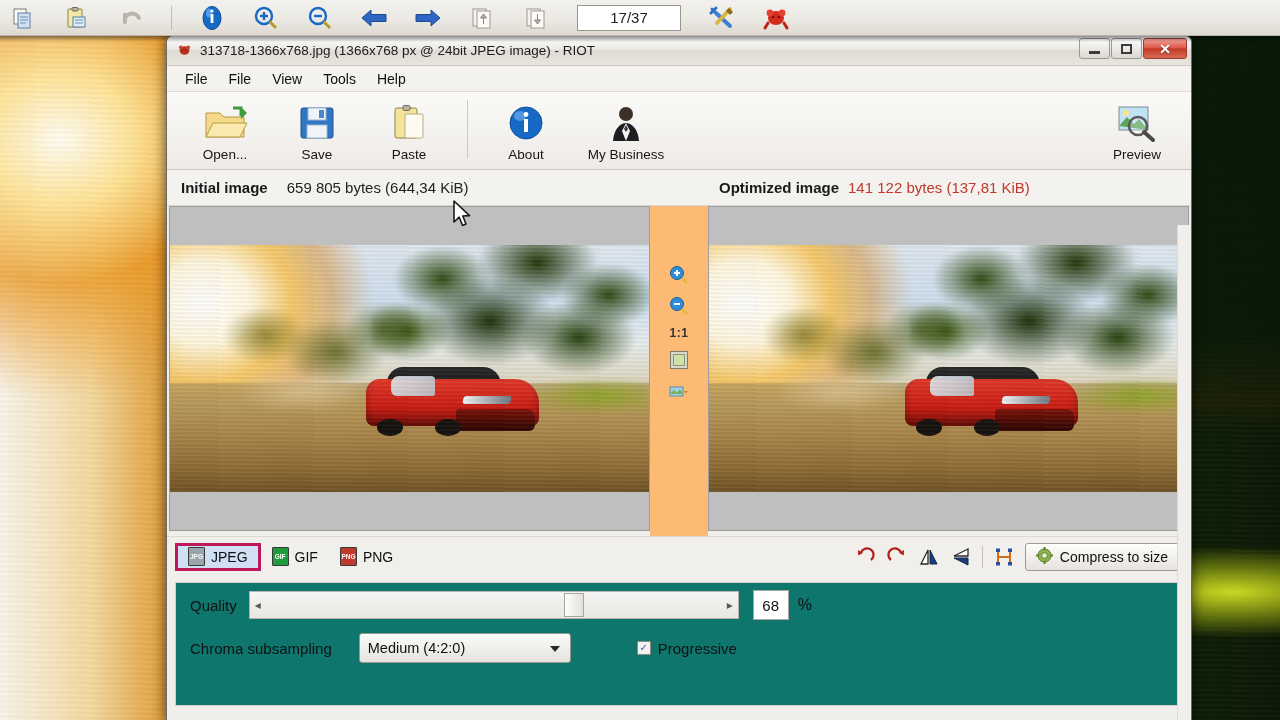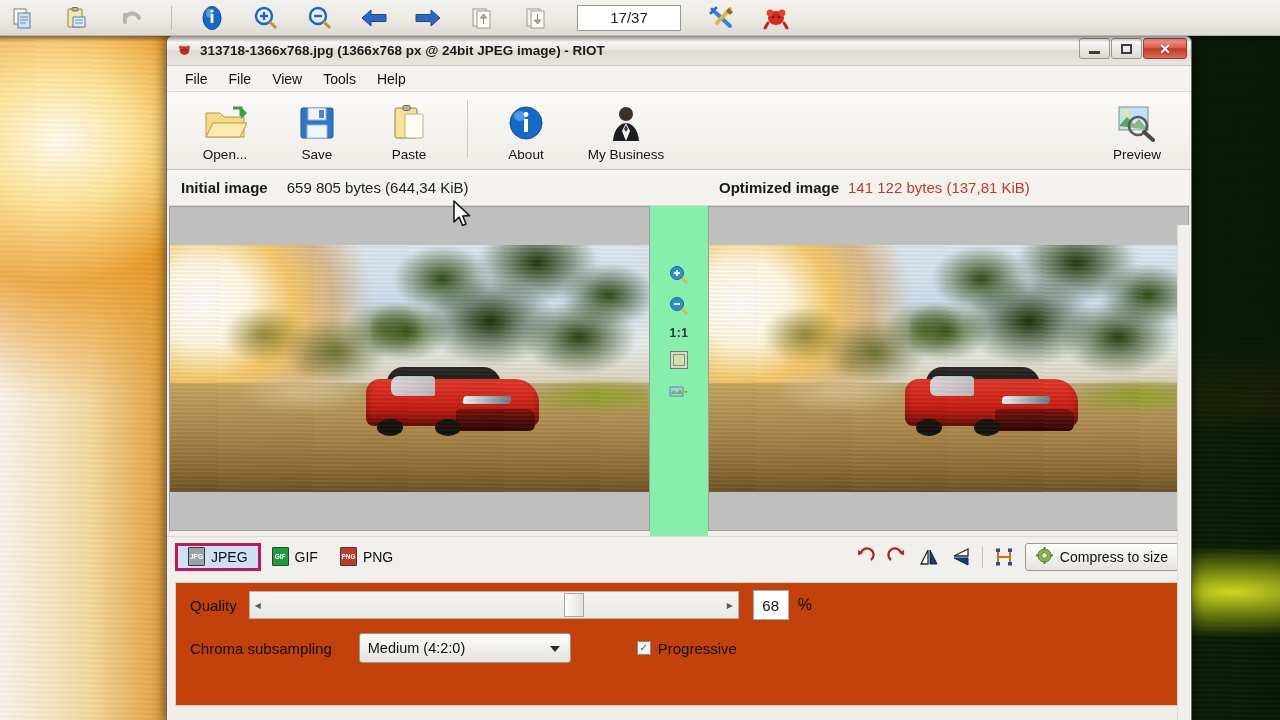--- a/index.html
+++ b/index.html
@@ -71,21 +71,21 @@
   }
   #titlebar{
     height:30px; position:relative;
     background:linear-gradient(to bottom,#fdfdfd 0%,#eceae6 45%,#dedbd4 50%,#e8e5df 100%);
     border-bottom:1px solid #cdc9c2;
     display:flex; align-items:center; padding-left:9px;
     border-radius:6px 6px 0 0;
   }
   #titlebar .tb-icon{ width:17px; height:17px; margin-right:7px; flex:none; }
   #titlebar .tb-text{
-    font-size:13.5px; color:#1b1b1b; white-space:nowrap; overflow:hidden;font-weight:bold;
+    font-size:13.5px; color:#1b1b1b; white-space:nowrap; overflow:hidden;
   }
   .wbtns{ position:absolute; right:4px; top:2px; display:flex; gap:1px; }
   .wbtn{
     width:31px; height:21px; border:1px solid #9b9791; border-radius:3px;
     background:linear-gradient(to bottom,#fbfbfa,#dcd8d2);
     display:flex; align-items:center; justify-content:center;
   }
   .wbtn.close{
     width:44px; border-color:#9d3b32;
     background:linear-gradient(to bottom,#f3a49b 0%,#dd5a4a 45%,#c03a27 52%,#d86b55 100%);
@@ -137,21 +137,21 @@
   .pane{
     width:482px; height:325px; background:#bfbfbf;
     border:1px solid #9d9d9d;
     display:flex; align-items:center; justify-content:center; overflow:hidden;
     position:relative;
   }
   #pane-left{ margin-left:0px; }
   #pane-right{ margin-left:0; }
   .zoomcol{
     width:58px; display:flex; flex-direction:column; align-items:center;
-    gap:9px; padding-top:58px; background:#86efac;
+    gap:9px; padding-top:58px; background:#fdba74;
   }
   .zoomcol .zb{ width:22px; height:22px; display:flex; align-items:center; justify-content:center; }
   .zoomcol .onetoone{ font-size:12px; font-weight:bold; color:#333; letter-spacing:.5px;}
 
   
   .photo{ width:100%; height:247px; position:relative; overflow:hidden; }
   .photo .sky{
     position:absolute; inset:0;
     background:
       radial-gradient(ellipse 170px 150px at 34px 58px, #ffffff 0%, #fff6dd 28%, #f6c96a 52%, rgba(214,130,25,.45) 76%, rgba(120,60,0,0) 100%),
@@ -257,21 +257,21 @@
   .rot{ width:22px; height:22px; display:flex; align-items:center; justify-content:center; }
   .vsep{ width:1px; height:22px; background:#c5c0b8; }
   #compress-btn{
     height:28px; border:1px solid #9e9a93; border-radius:3px;
     background:linear-gradient(to bottom,#fdfdfc,#e6e3dd);
     display:flex; align-items:center; gap:7px; padding:0 10px; font-size:14px; color:#101010;
   }
 
   
   #settings{
-    margin:6px 8px 0 8px; height:124px; background:#c2410c;
+    margin:6px 8px 0 8px; height:124px; background:#0f766e;
     border:1px solid #d2cec7; position:relative;
   }
   #settings .row{ display:flex; align-items:center; padding-left:14px; }
   #settings .r1{ height:44px; }
   #settings .r2{ height:42px; }
   #settings .r3{ height:34px; }
   .flabel{ font-size:15px; color:#111; }
   #quality-slider{
     width:490px; height:28px; margin-left:12px;
     background:linear-gradient(to bottom,#f6f5f3,#e9e7e3);

